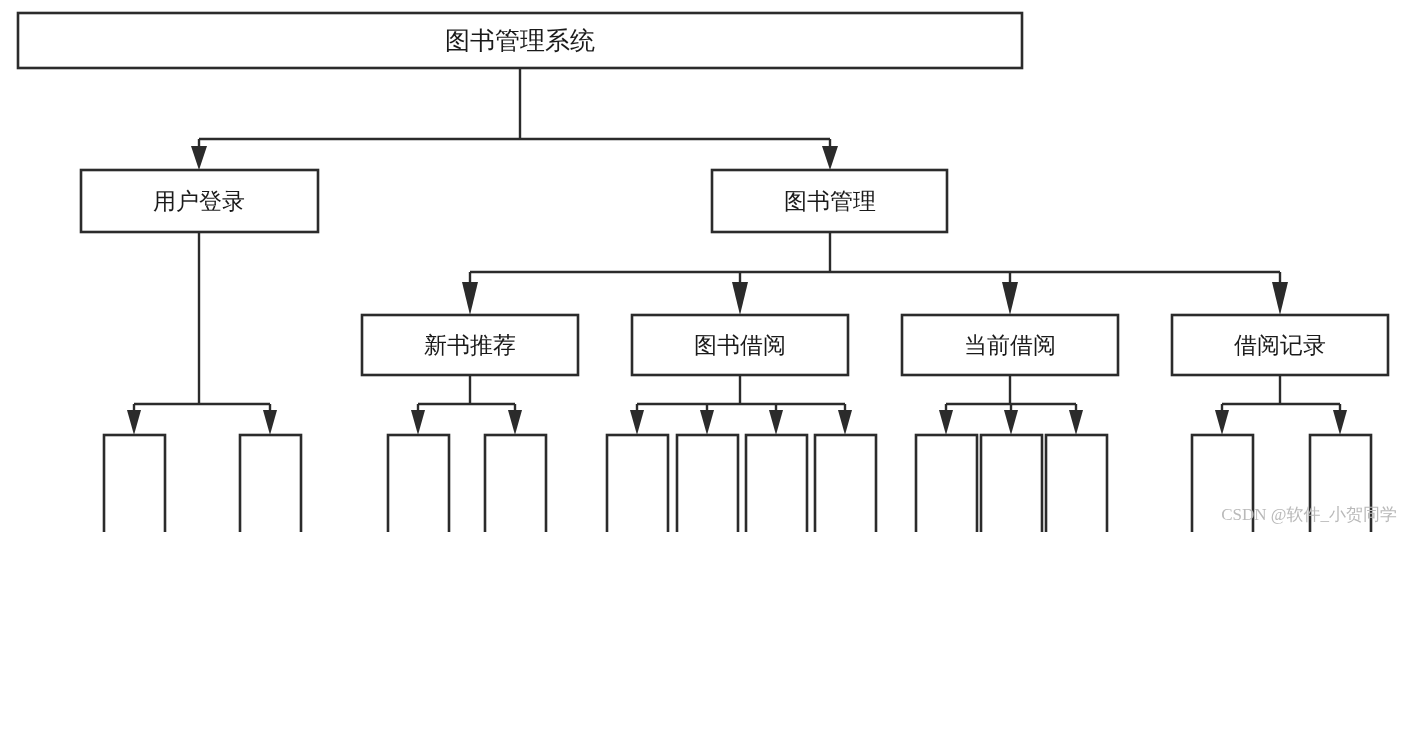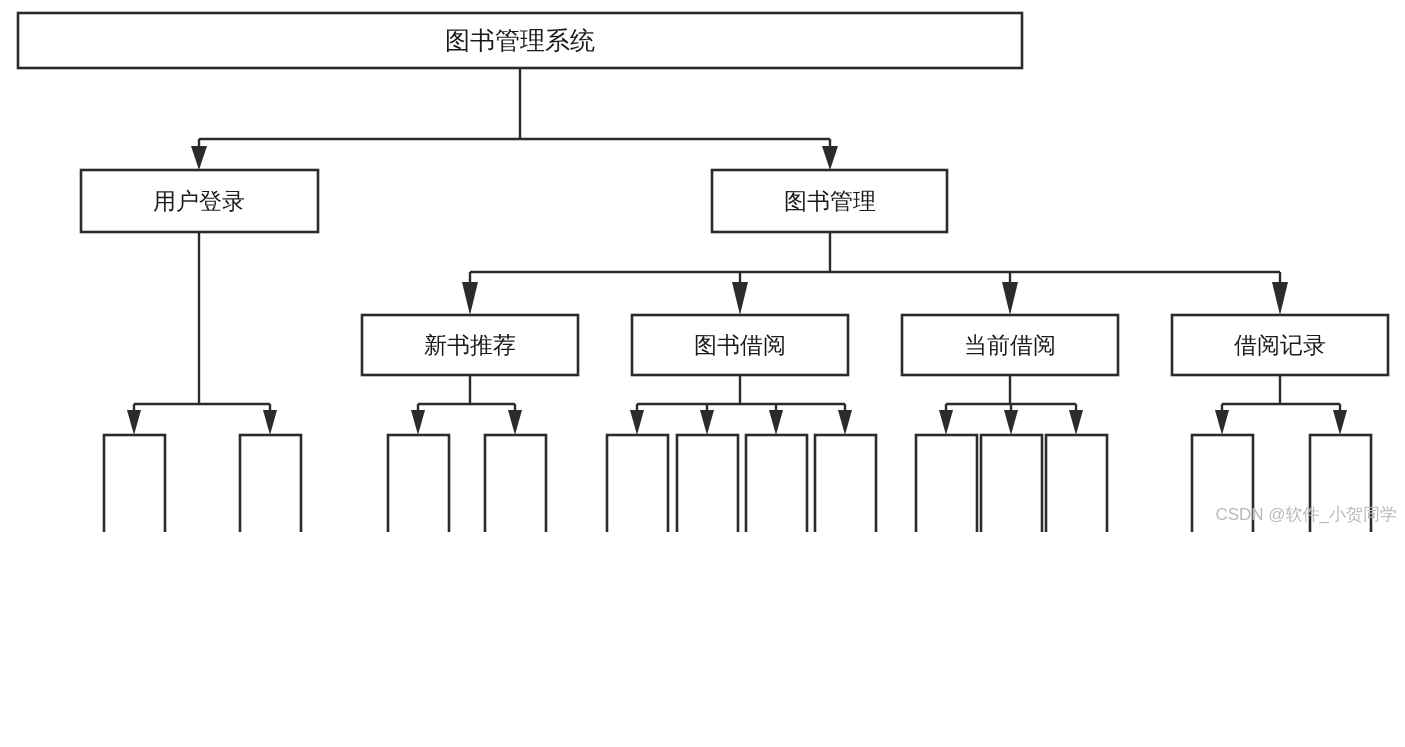--- a/index.html
+++ b/index.html
@@ -66,21 +66,21 @@
     display: flex;
     align-items: center;
     justify-content: center;
     white-space: nowrap;
     pointer-events: none;
   }
   .watermark {
     position: absolute;
     right: 8px;
     bottom: 6px;
-    font-family: Liberation Sans, sans-serif;
+    font-family: Liberation Serif, serif;
     font-size: 17px;
     color: #b9b9b9;
     white-space: nowrap;
   }
 </style>
 </head>
 <body>
 
 <div id="diagram-root">
 

